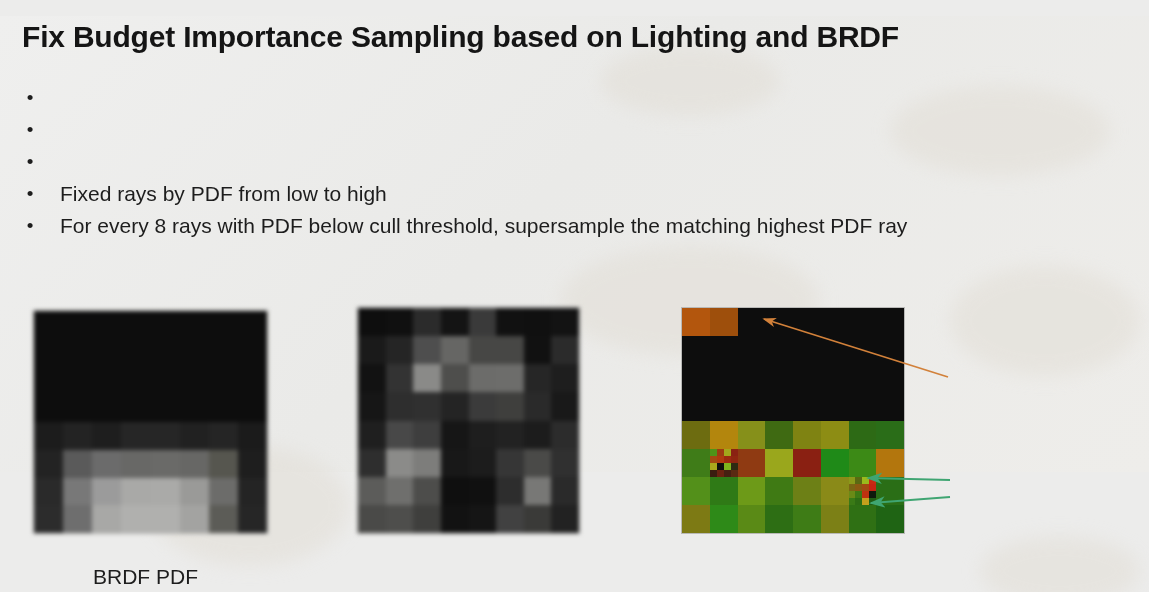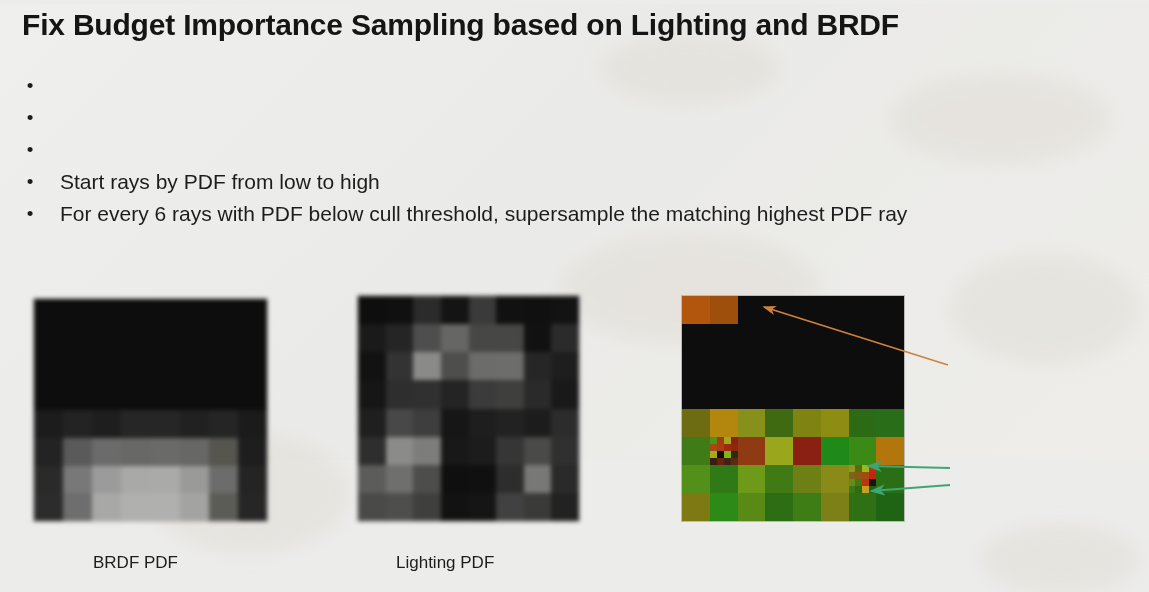--- a/index.html
+++ b/index.html
@@ -9,21 +9,21 @@
   body {
     width: 1149px;
     height: 592px;
     background: #ececeb;
     font-family: "Liberation Sans", sans-serif;
     overflow: hidden;
     position: relative;
   }
   #slide {
     position: absolute;
-    left: 0; top: 4px;
+    left: 0; top: 16px;
     width: 1149px;
     height: 456px;
     background: linear-gradient(135deg, #efefee 0%, #eaeae8 45%, #eeedea 100%);
   }
   
   .smudge {
     position: absolute;
     border-radius: 50%;
     background: #e2ded6;
     opacity: 0.55;
@@ -90,21 +90,21 @@
     grid-template-rows: repeat(4, 1fr);
   }
   .subcell { width: 100%; height: 100%; }
 
   #panel-brdf  { filter: blur(2.2px); }
   #panel-light { filter: blur(2.0px); }
   #panel-sample .cell { }
 
   .caption {
     position: absolute;
-    font-size: 17px;
+    font-size: 21px;
     color: #1d1d1d;
     white-space: nowrap;
   }
   #caption-brdf  { left: 93px;  top: 549px; }
   #caption-light { left: 396px; top: 549px; }
 
   
   .anno-label {
     position: absolute;
     font-size: 17px;
@@ -148,25 +148,25 @@
       <span class="bullet-dot">•</span>
     </div>
     <div class="bullet-row">
       <span class="bullet-dot">•</span>
     </div>
     <div class="bullet-row">
       <span class="bullet-dot">•</span>
     </div>
     <div class="bullet-row">
       <span class="bullet-dot">•</span>
-      <span>Start rays by PDF from low to high</span>
+      <span>Fixed rays by PDF from low to high</span>
     </div>
     <div class="bullet-row">
       <span class="bullet-dot">•</span>
-      <span>For every 6 rays with PDF below cull threshold, supersample the matching highest PDF ray</span>
+      <span>For every 8 rays with PDF below cull threshold, supersample the matching highest PDF ray</span>
     </div>
   </div>
 
   <div class="panel grid8" id="panel-brdf">
       <div class="cell" style="background: rgb(13, 13, 13);"></div>
       <div class="cell" style="background: rgb(13, 13, 13);"></div>
       <div class="cell" style="background: rgb(13, 13, 13);"></div>
       <div class="cell" style="background: rgb(13, 13, 13);"></div>
       <div class="cell" style="background: rgb(13, 13, 13);"></div>
       <div class="cell" style="background: rgb(13, 13, 13);"></div>
@@ -390,21 +390,20 @@
       <div class="cell" style="background: rgb(46, 138, 24);"></div>
       <div class="cell" style="background: rgb(90, 138, 22);"></div>
       <div class="cell" style="background: rgb(45, 110, 20);"></div>
       <div class="cell" style="background: rgb(62, 124, 22);"></div>
       <div class="cell" style="background: rgb(124, 128, 22);"></div>
       <div class="cell" style="background: rgb(47, 112, 20);"></div>
       <div class="cell" style="background: rgb(31, 100, 20);"></div>
     </div>
 
   <div class="caption" id="caption-brdf">BRDF PDF</div>
-  <div class="caption" id="caption-light">Lighting PDF</div>
 
 
   <svg class="overlay">
     <defs>
       <marker id="arrow-orange" markerWidth="9" markerHeight="9" refX="7" refY="3.2" orient="auto">
         <path d="M8,3.2 L0,0.4 L2.2,3.2 L0,6 Z" fill="#d2813a"></path>
       </marker>
       <marker id="arrow-green" markerWidth="9" markerHeight="9" refX="7" refY="3.2" orient="auto">
         <path d="M8,3.2 L0,0.4 L2.2,3.2 L0,6 Z" fill="#3fa572"></path>
       </marker>

